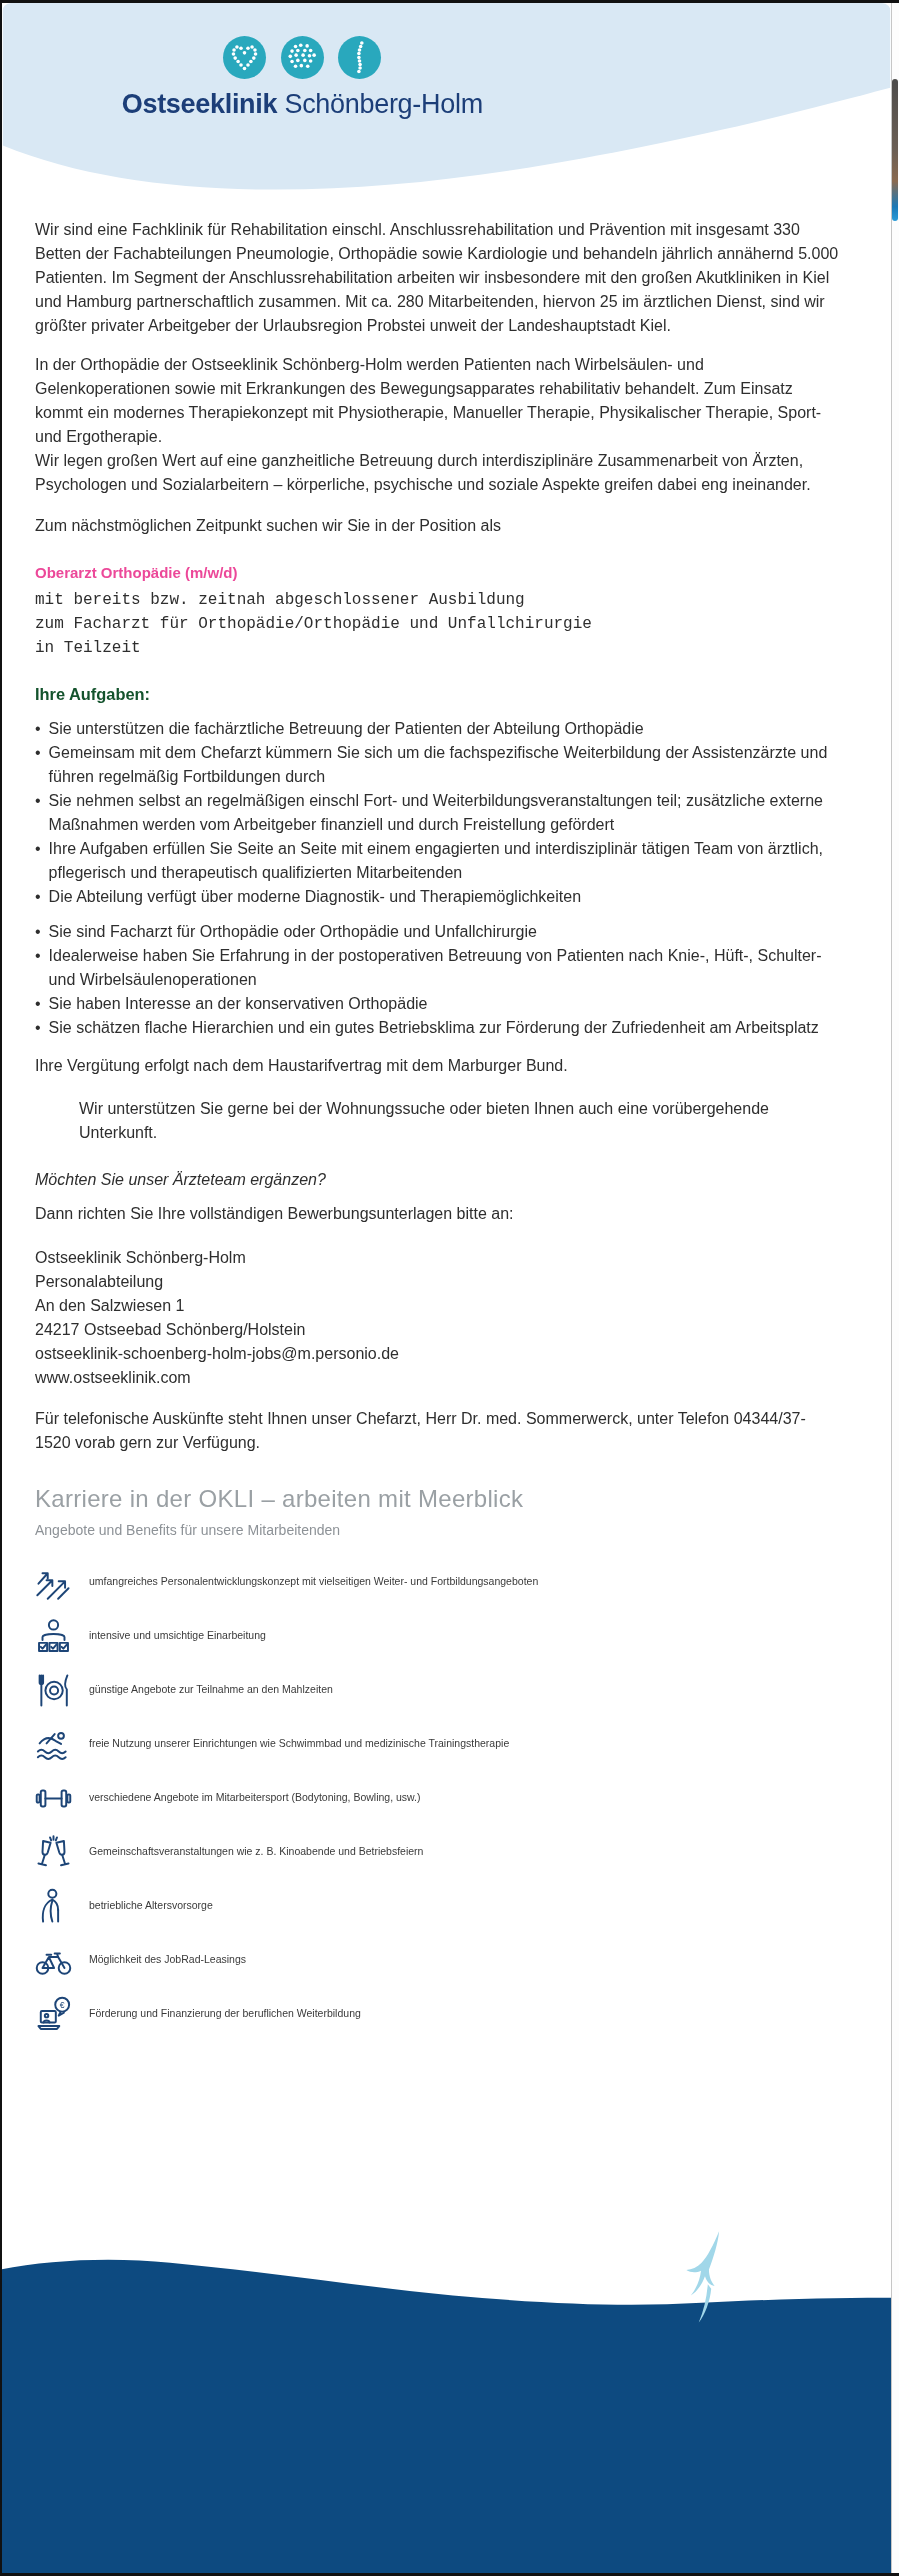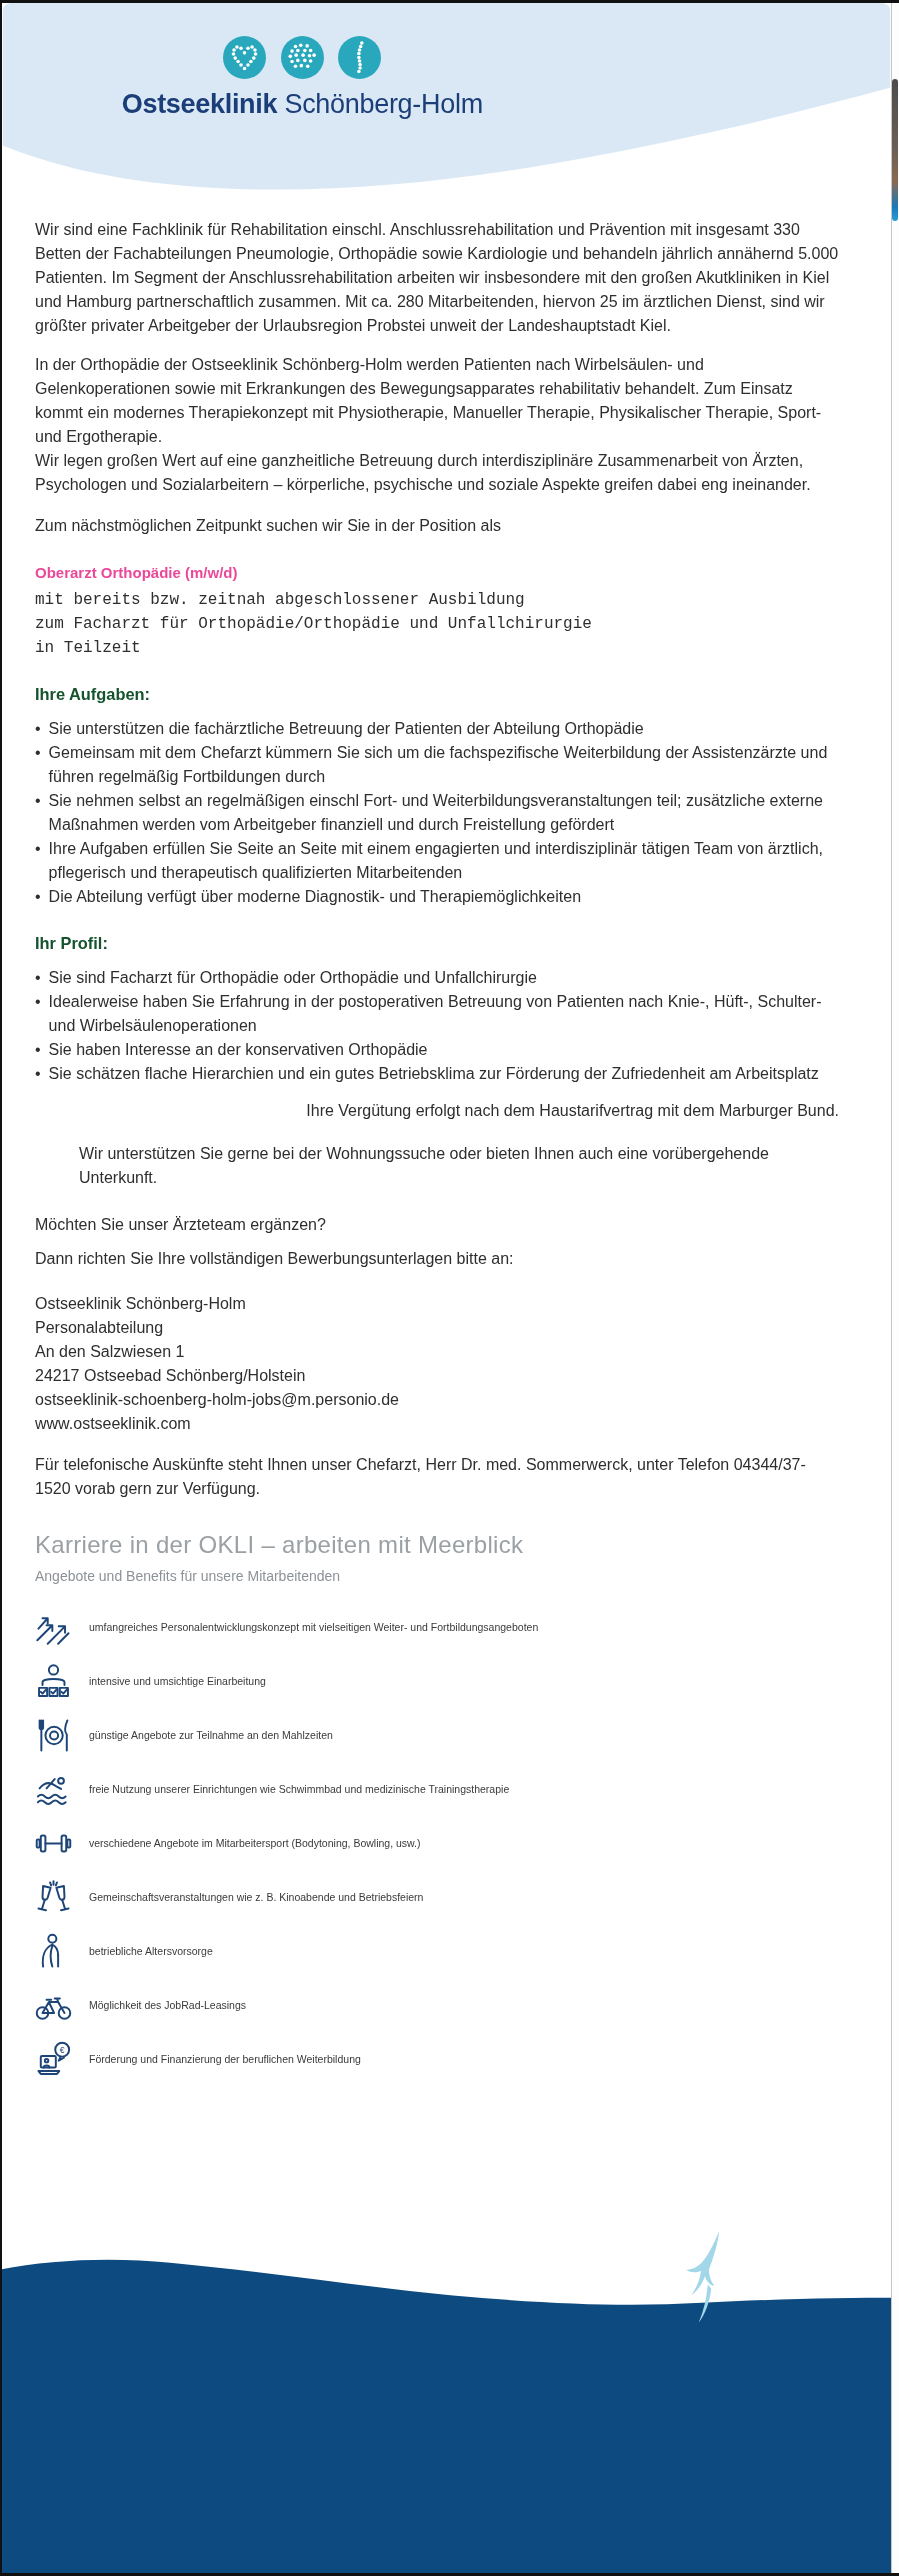--- a/index.html
+++ b/index.html
@@ -34,22 +34,22 @@
   
   .content{position:absolute;left:35px;top:218px;width:804px;font-size:16px;line-height:24px;color:var(--text);z-index:5;}
   .content p{white-space:pre-line;}
   .p2{margin-top:14.7px;} .p3{margin-top:17px;}
   h2.job-title{margin-top:22.6px;font-size:15px;line-height:26px;color:#ec4899;}
   .job-details{margin-top:2px;white-space:pre-line;font-family:Liberation Mono, monospace;}
   h3.sec{margin-top:21.5px;font-size:16.4px;color:#14532d;}
   ul.blist{margin-top:11.3px;list-style:none;}
   ul.blist li{display:flex;}
   ul.blist .mark{flex:0 0 13.6px;}
-  .p-salary{margin-top:13.6px;text-align:right;} .p-housing{margin-top:19px;margin-left:44px;}
-  .p-question{margin-top:22.6px;} .p-apply{margin-top:10.2px;}
+  .p-salary{margin-top:13.6px;} .p-housing{margin-top:19px;margin-left:44px;}
+  .p-question{margin-top:22.6px;font-style:italic;} .p-apply{margin-top:10.2px;}
   .address{margin-top:20.4px;white-space:pre-line;}
   .p-phone{margin-top:17px;}
 
   
   .career-heading{margin-top:29px;font-size:24px;line-height:29px;font-weight:normal;color:var(--career_heading);letter-spacing:0.3px;}
   .career-sub{margin-top:9px;font-size:14px;line-height:17px;font-weight:normal;color:var(--career_sub);}
   .benefits{margin-top:22.6px;list-style:none;}
   .benefit{display:flex;align-items:center;height:41px;margin-bottom:13px;}
   .benefit .bicon{flex:0 0 54px;display:flex;align-items:center;}
   .benefit .blabel{font-size:10.5px;line-height:13.6px;color:var(--benefit_text);}
@@ -167,21 +167,20 @@
       <li>
           <span class="mark">•</span>
           <span>Ihre Aufgaben erfüllen Sie Seite an Seite mit einem engagierten und interdisziplinär tätigen Team von ärztlich, pflegerisch und therapeutisch qualifizierten Mitarbeitenden</span>
         </li>
       <li>
           <span class="mark">•</span>
           <span>Die Abteilung verfügt über moderne Diagnostik- und Therapiemöglichkeiten</span>
         </li>
     </ul>
 
-    <h3 class="sec">Ihr Profil:</h3>
     <ul class="blist">
       <li>
           <span class="mark">•</span>
           <span>Sie sind Facharzt für Orthopädie oder Orthopädie und Unfallchirurgie</span>
         </li>
       <li>
           <span class="mark">•</span>
           <span>Idealerweise haben Sie Erfahrung in der postoperativen Betreuung von Patienten nach Knie-, Hüft-, Schulter- und Wirbelsäulenoperationen</span>
         </li>
       <li>

